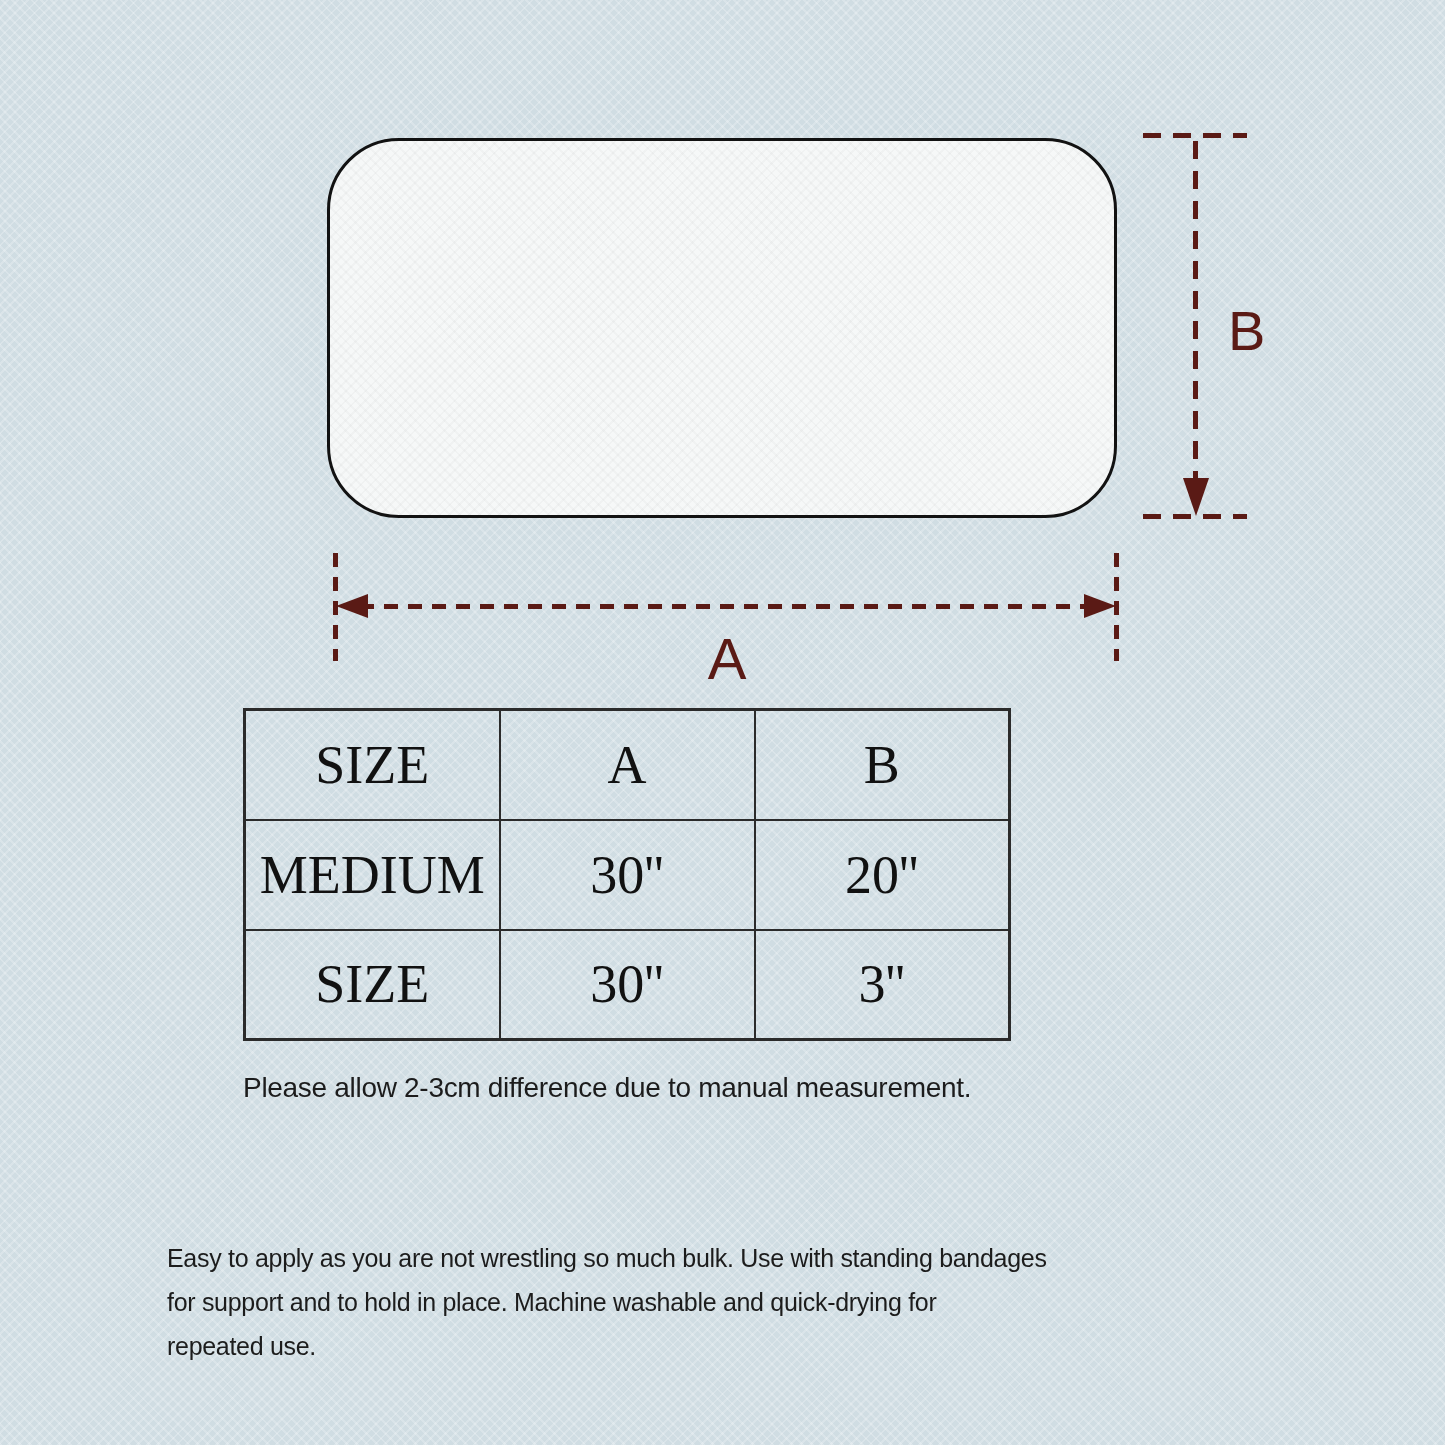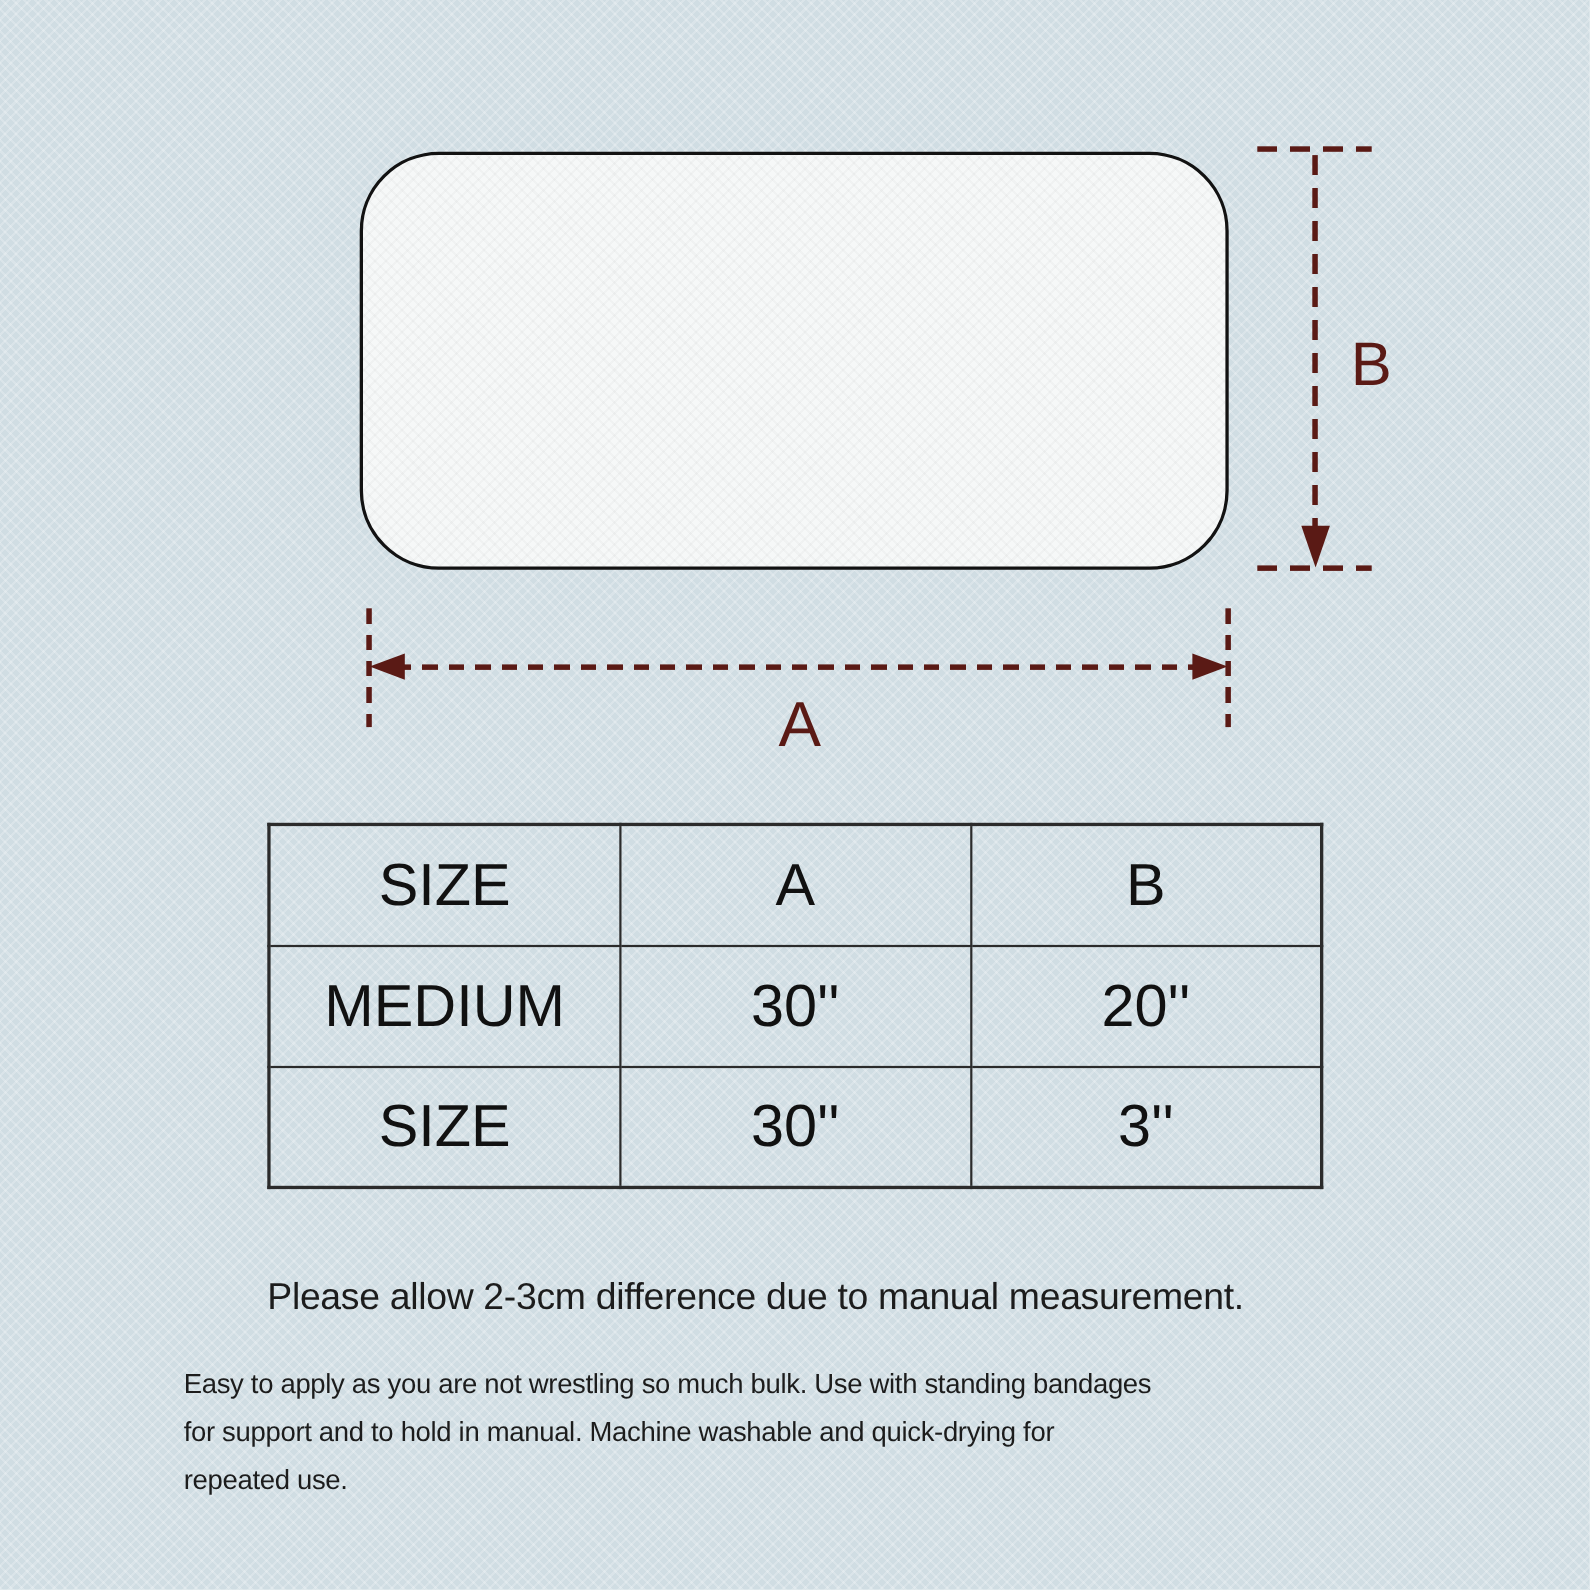--- a/index.html
+++ b/index.html
@@ -88,41 +88,42 @@
     width: 0; height: 0;
     border-top: 12px solid transparent;
     border-bottom: 12px solid transparent;
     border-left: 32px solid var(--dim);
   }
   .a-label { left: 697px; top: 630px; width: 60px; text-align: center; font-size: 58px; }
 
   
   .size-table {
     position: absolute;
-    left: 243px; top: 748px;
-    width: 960px; height: 329px;
+    left: 243px; top: 708px;
+    width: 768px; height: 329px;
     border-collapse: collapse;
     table-layout: fixed;
+    font-family: Liberation Serif, serif;
   }
   .size-table td, .size-table th {
     border: 2px solid var(--line);
     text-align: center;
     vertical-align: middle;
     font-weight: normal;
     font-size: 54px;
     color: #111;
     height: 110px;
   }
   .size-table { border: 3px solid var(--line); }
 
   
   .note {
     position: absolute;
-    left: 243px; top: 1160px;
-    font-size: 34px;
+    left: 243px; top: 1072px;
+    font-size: 28px;
     letter-spacing: -0.3px;
     color: var(--ink);
   }
   .description {
     position: absolute;
     left: 167px; top: 1236px;
     font-size: 25px;
     line-height: 44px;
     letter-spacing: -0.3px;
     color: var(--ink);
@@ -165,17 +166,17 @@
       <td>30''</td>
       <td>3''</td>
     </tr>
   </tbody>
     </table>
 
   <div class="note">Please allow 2-3cm difference due to manual measurement.</div>
 
   <div class="description">
     <div>Easy to apply as you are not wrestling so much bulk. Use with standing bandages</div>
-    <div>for support and to hold in manual. Machine washable and quick-drying for</div>
+    <div>for support and to hold in place. Machine washable and quick-drying for</div>
     <div>repeated use.</div>
   </div>
 
 </div>
 
 </body></html>

